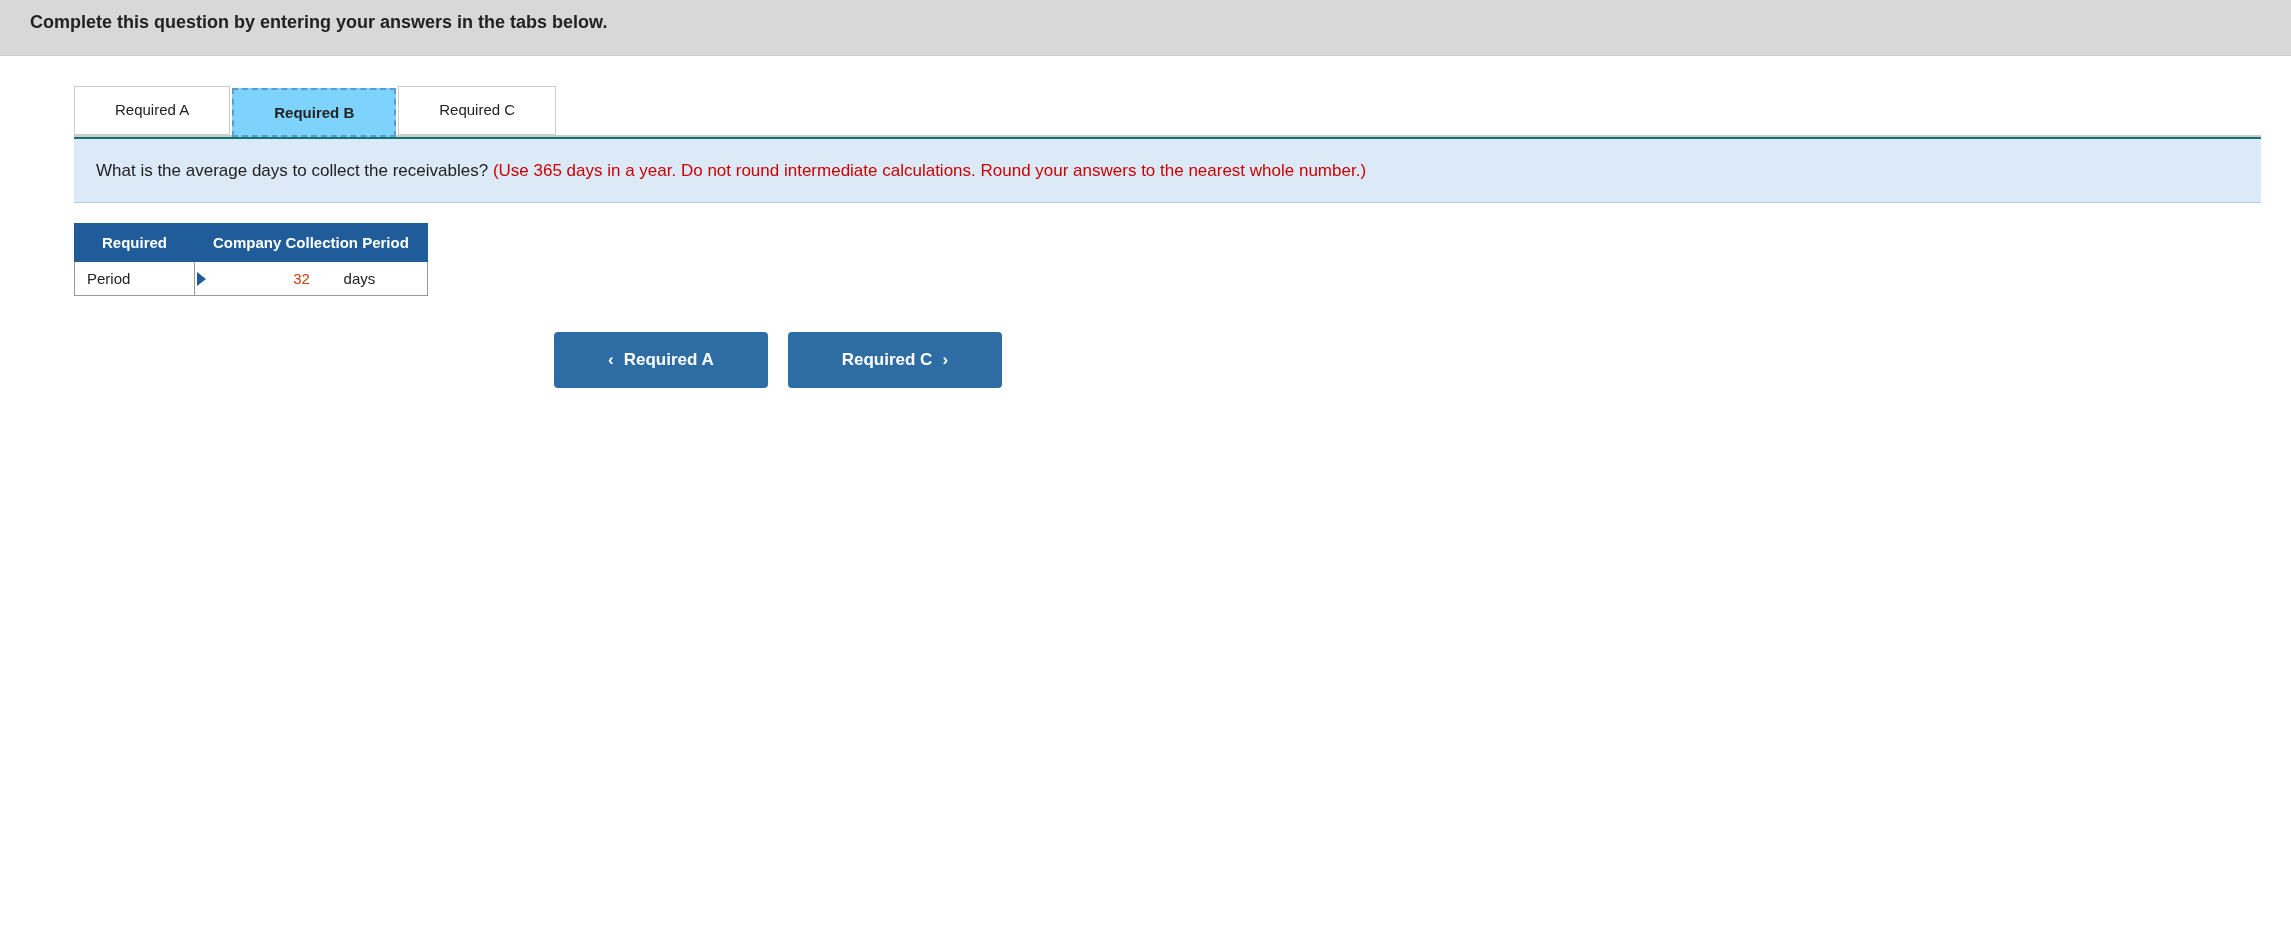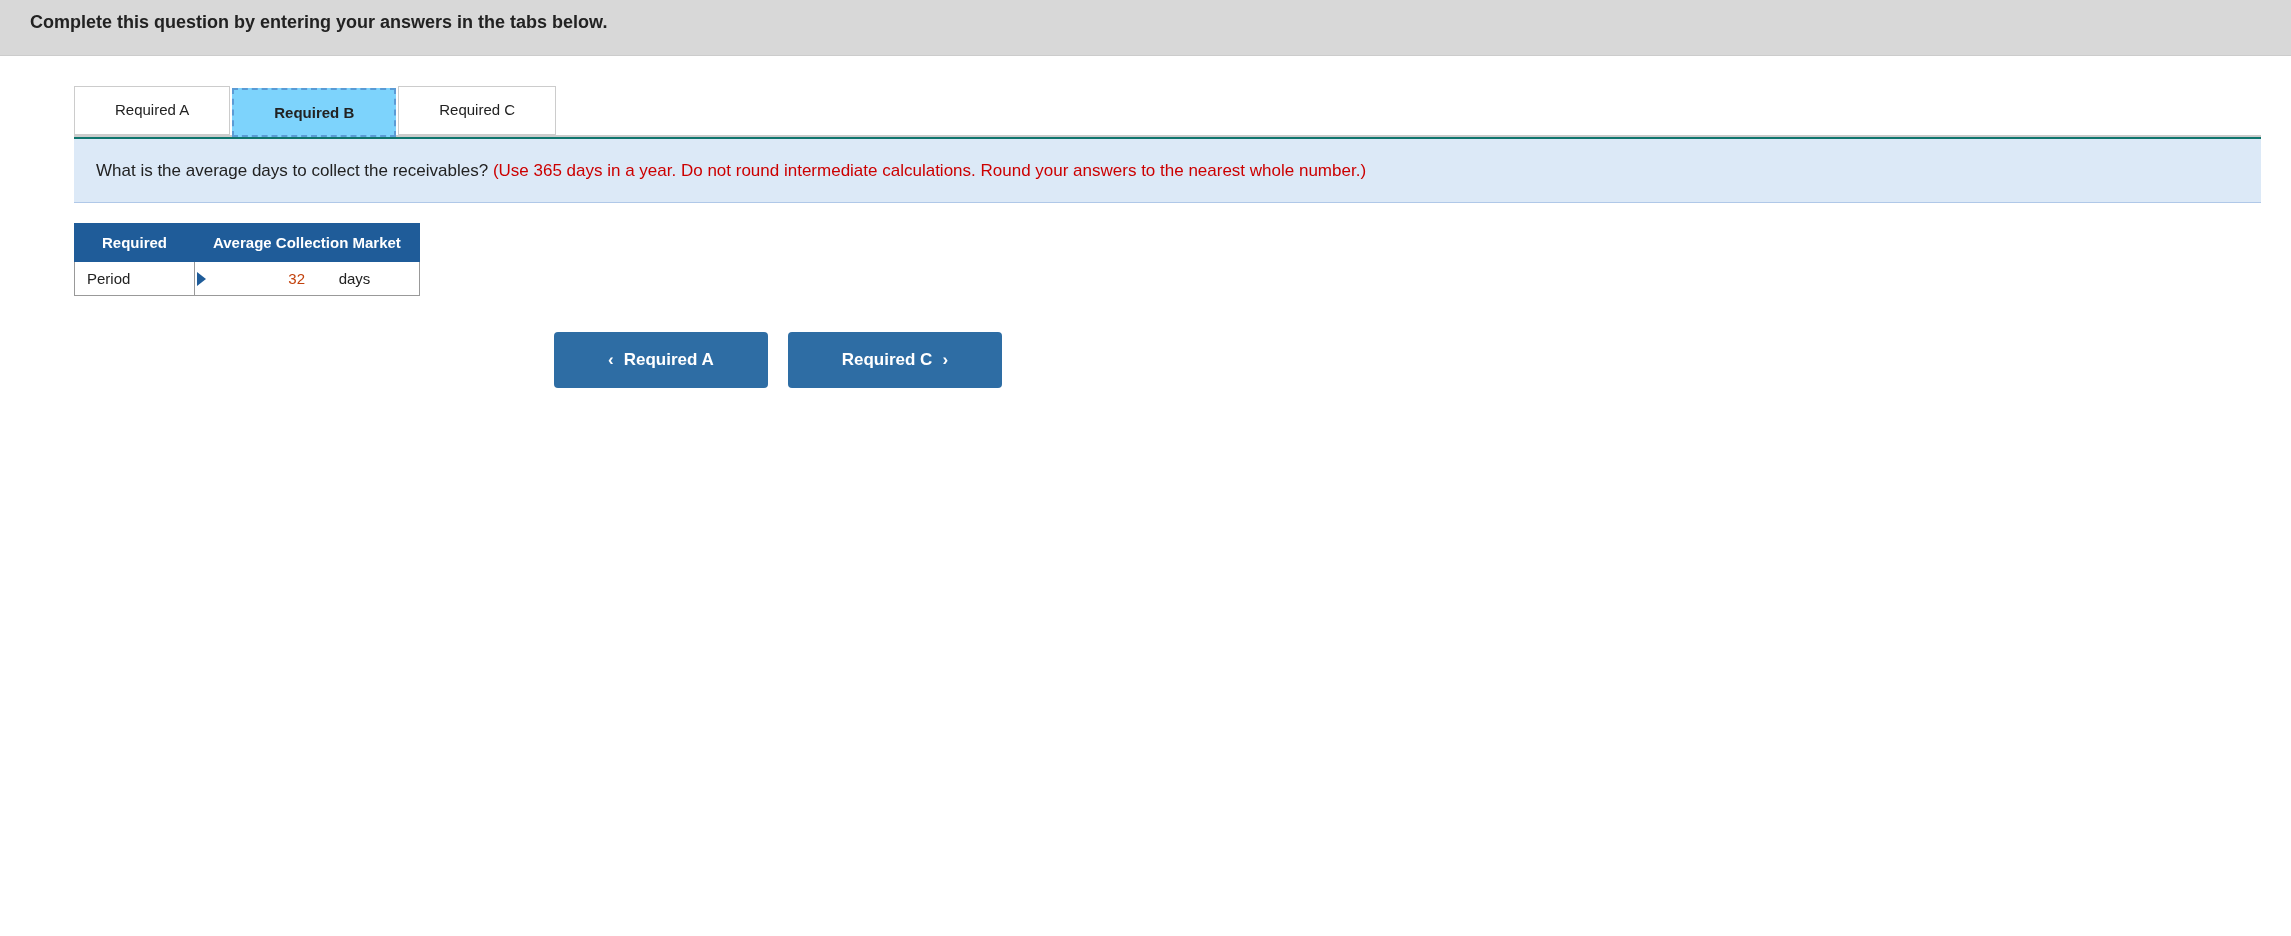--- a/index.html
+++ b/index.html
@@ -190,21 +190,21 @@
   <div class="question-area">
     <span>What is the average days to collect the receivables?</span>
     <span class="instruction">(Use 365 days in a year. Do not round intermediate calculations. Round your answers to the nearest whole number.)</span>
   </div>
 
   <div class="table-section">
     <table class="data-table">
       <thead>
         <tr>
           <th>Required</th>
-          <th colspan="2">Average Collection Market</th>
+          <th colspan="2">Company Collection Period</th>
         </tr>
       </thead>
       <tbody>
         <tr>
           <td class="company-name">Period</td>
           <td class="value-cell">
             <input class="input-val" type="text" value="32" style="">
           </td>
           <td class="days-cell">days</td>
         </tr>

